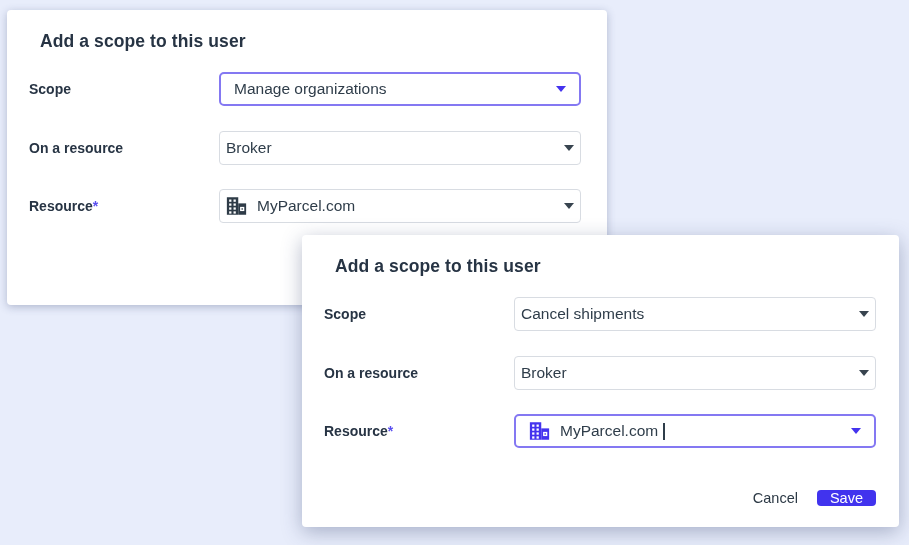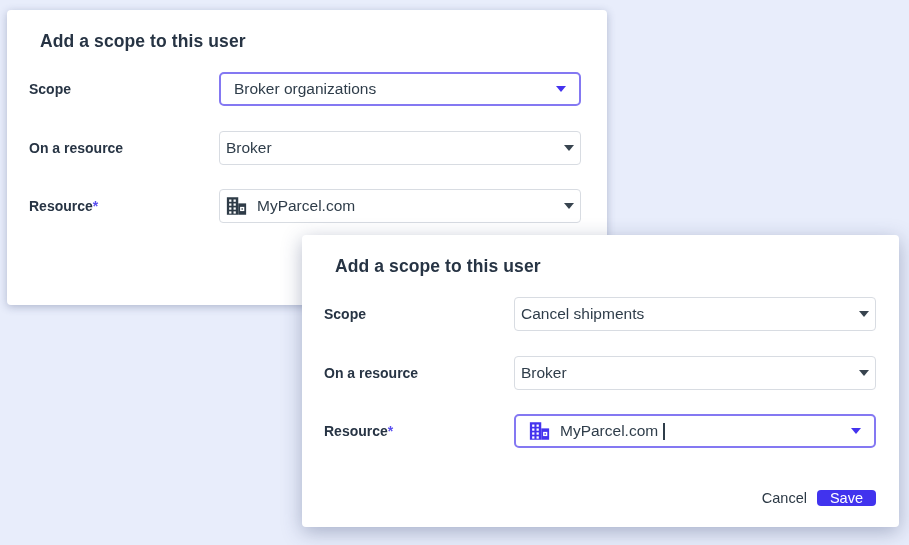--- a/index.html
+++ b/index.html
@@ -97,20 +97,21 @@
     margin-left: 5px;
     flex: 0 0 auto;
   }
 
   .actions {
     position: absolute;
     right: 23px; top: 247px;
     height: 32px;
     display: flex;
     align-items: center;
+    gap: 9px;
   }
   .btn {
     border: none;
     background: transparent;
     font-family: "Liberation Sans", sans-serif;
     font-size: 14.5px;
     cursor: pointer;
     border-radius: 4px;
     padding: 7px 10px;
   }
@@ -144,21 +145,21 @@
 </svg>
 
 <div class="stage">
 
   <div class="dialog back">
     <div class="dialog-title">Add a scope to this user</div>
 
     <div class="row r1">
       <span class="row-label">Scope</span>
       <div class="field focused">
-        <span>Broker organizations</span>
+        <span>Manage organizations</span>
         <span class="caret"></span>
       </div>
     </div>
 
     <div class="row r2">
       <span class="row-label">On a resource</span>
       <div class="field">
         <span>Broker</span>
         <span class="caret"></span>
       </div>

